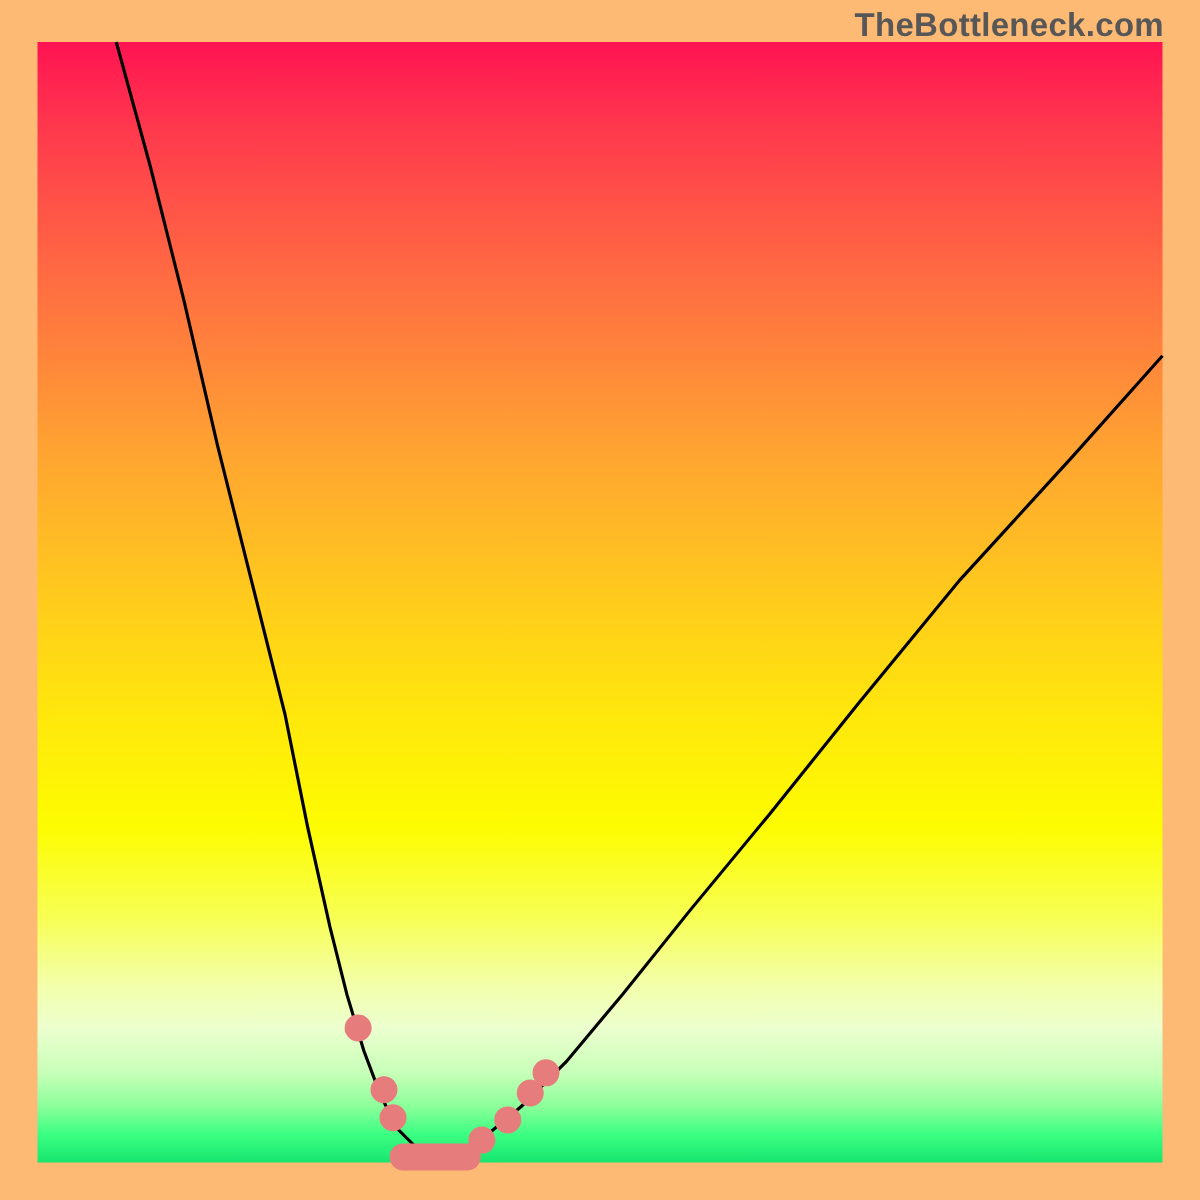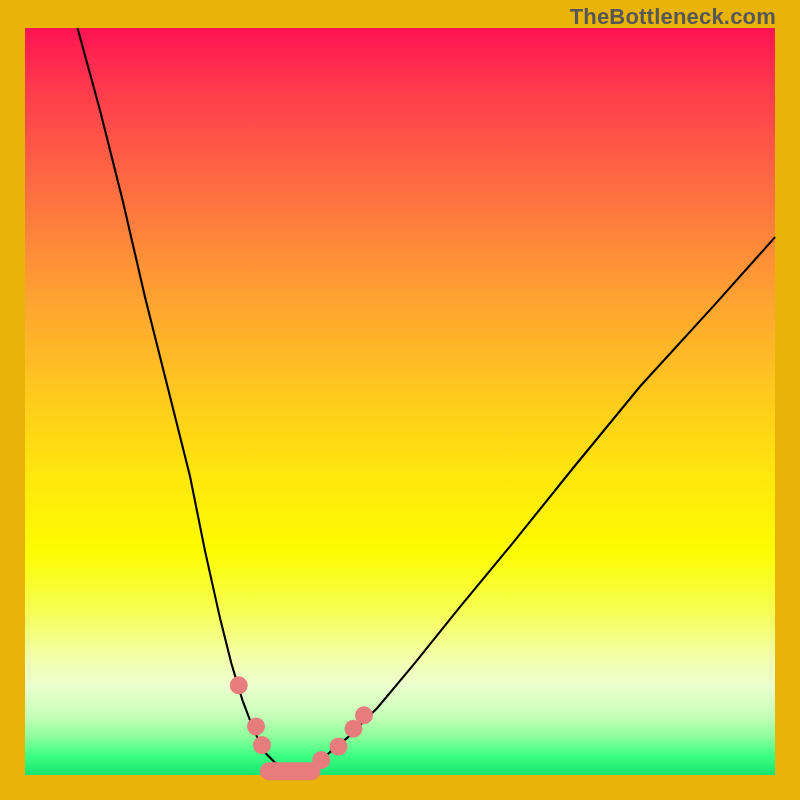--- a/index.html
+++ b/index.html
@@ -7,21 +7,21 @@
     padding: 0;
     width: 800px;
     height: 800px;
     background: #000;
     overflow: hidden;
     font-family: Arial, Helvetica, sans-serif;
   }
   .frame {
     position: absolute;
     inset: 0;
-    background: #eab308;
+    background: #fdba74;
   }
   .plot-area {
     position: absolute;
     
     left: 25px;
     top: 28px;
     width: 750px;
     height: 747px;
     
     background: linear-gradient(

